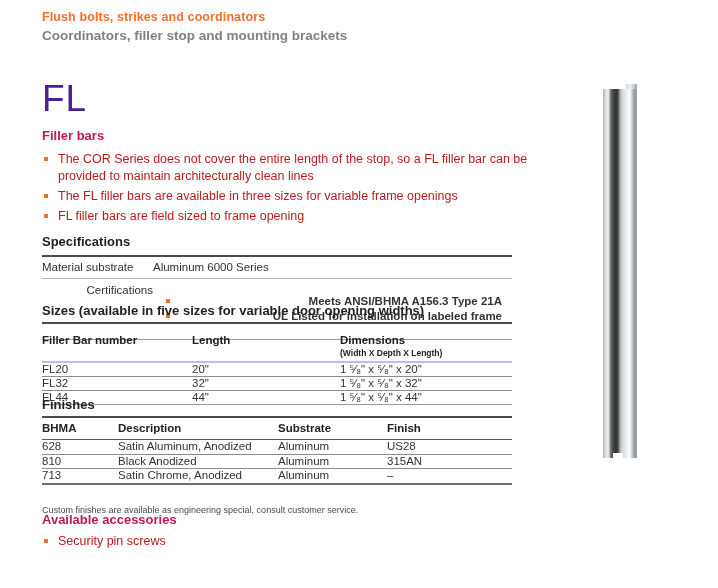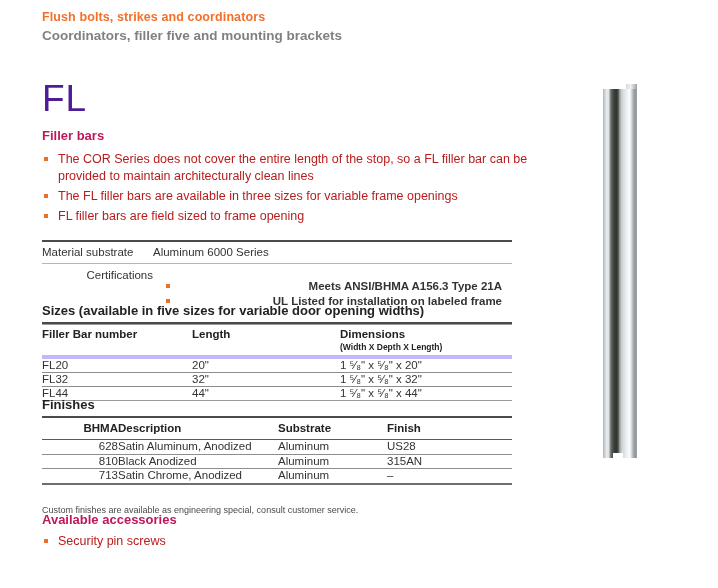--- a/index.html
+++ b/index.html
@@ -41,32 +41,32 @@
   .spec-tbl{border-bottom:1.5px solid #9a9a9a;}
   .spec-row1{border-bottom:1px solid #b5b5b5;padding:2px 0;}
   .spec-label{width:111px;flex:none;}
   .spec-value{flex:1;padding-left:0;}
   .spec-bullets{list-style:none;margin:10px;padding:0;font-weight:bold;}
   .spec-bullets li{position:relative;padding-left:18px;margin:0 0 1px 0;font-size:11.5px;line-height:14px;}
   .spec-bullets .sq{left:3px;top:5px;}
   .spec-row2{padding:3px 0 4px 0;text-align:right;}
 
   
-  .sizes-head{border-bottom:4px solid #c4b5fd;padding:2px 0 1px 0;}
+  .sizes-head{border-bottom:2px solid #c4b5fd;padding:8px 0 1px 0;}
   .sizes-c1{width:150px;flex:none;}
   .sizes-c2{width:148px;flex:none;}
   .sizes-c3{flex:1;}
   .th{font-weight:bold;color:#222;}
   .th-note{font-size:8.5px;font-weight:bold;color:#222;margin-top:2px;line-height:9px;}
   .sizes-row{border-bottom:1px solid #8d8d8d;height:13px;align-items:center;}
   .sizes-row:last-child{border-bottom:1px solid #9a9a9a;}
 
   
   .fin-head{border-bottom:1.5px solid #5a5a5a;padding:2px 0;}
-  .fin-c1{width:76px;flex:none;text-align:right;}
+  .fin-c1{width:76px;flex:none;}
   .fin-c2{width:160px;flex:none;}
   .fin-c3{width:109px;flex:none;}
   .fin-c4{flex:1;}
   .fin-row{border-bottom:1px solid #8d8d8d;height:13.5px;align-items:center;}
   .fin-tbl{border-bottom:2px solid #6e6e6e;}
   .footnote{font-size:9px;color:#4a4a4a;margin-top:20px;}
 
   
   .filler-bar{
     position:absolute;left:603px;top:89px;width:34px;height:369px;
@@ -86,35 +86,36 @@
     content:"";position:absolute;bottom:0;left:10px;width:10px;height:5px;background:#ffffff;
   }
 </style>
 </head>
 <body>
 
 <div class="doc">
 
   <div class="abs" style="top:10px;width:560px;">
     <div class="page-title">Flush bolts, strikes and coordinators</div>
-    <div class="page-subtitle">Coordinators, filler five and mounting brackets</div>
+    <div class="page-subtitle">Coordinators, filler stop and mounting brackets</div>
   </div>
 
   <div class="abs product-code" style="top:80px;">FL</div>
 
   <div class="abs" style="top:128px;width:505px;">
     <div class="orange-heading">Filler bars</div>
     <ul class="bullets">
       <li><span class="sq"></span><span>The COR Series does not cover the entire length of the stop, so a FL filler bar can be provided to maintain architecturally clean lines</span></li>
       <li><span class="sq"></span><span>The FL filler bars are available in three sizes for variable frame openings</span></li>
       <li><span class="sq"></span><span>FL filler bars are field sized to frame opening</span></li>
     </ul>
   </div>
 
   <div class="abs" style="top:234px;width:470px;">
+    <div class="black-heading">Specifications</div>
     <div class="tbl spec-tbl">
       <div class="trow spec-row1">
         <div class="cell spec-label">Material substrate</div>
         <div class="cell spec-value">Aluminum 6000 Series</div>
       </div>
       <div class="trow spec-row2">
         <div class="cell spec-label">Certifications</div>
         <div class="cell spec-value">
           <ul class="spec-bullets">
             <li><span class="sq"></span><span>Meets ANSI/BHMA A156.3 Type 21A</span></li>

